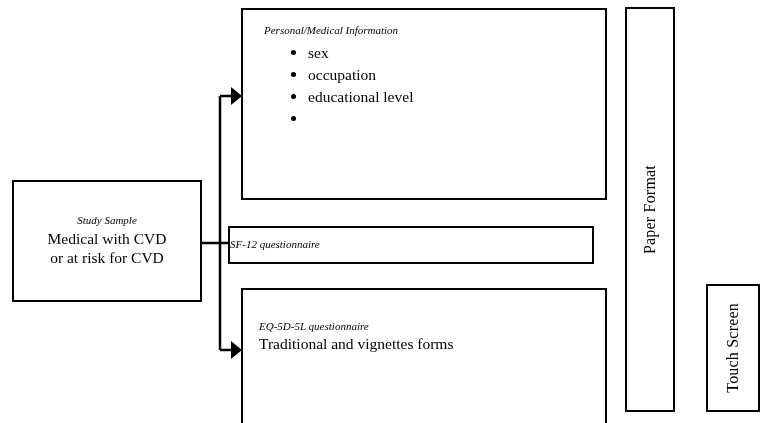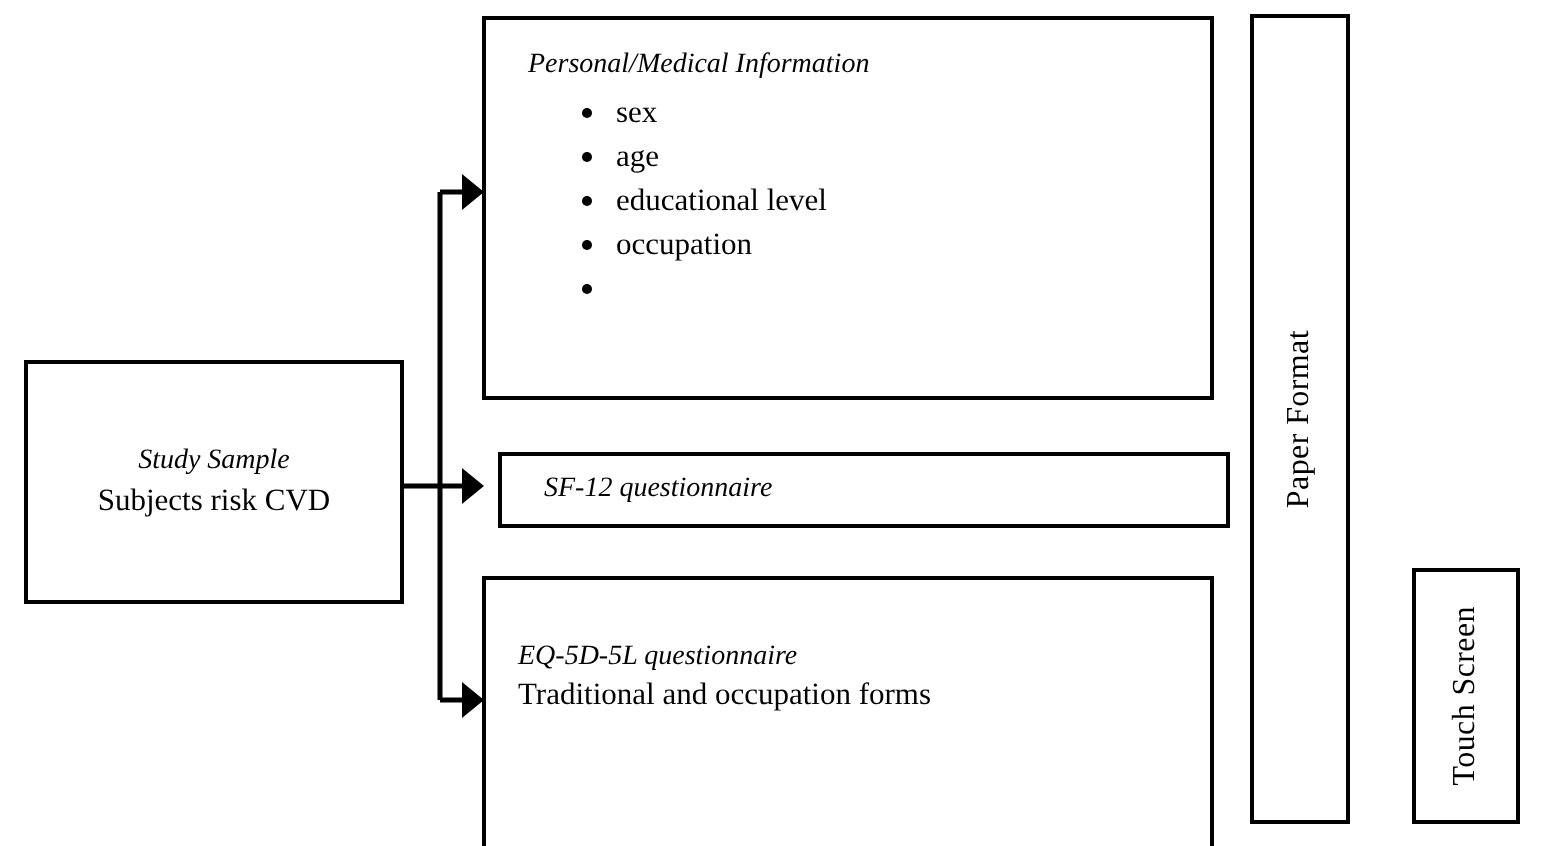--- a/index.html
+++ b/index.html
@@ -19,21 +19,21 @@
     overflow: hidden;
   }
   .box {
     position: absolute;
     box-sizing: border-box;
     border: 2px solid #000000;
     background: #ffffff;
   }
   .box-title {
     font-style: italic;
-    font-size: 14px;
+    font-size: 11px;
     line-height: 1.25;
     white-space: nowrap;
   }
   .box-sub {
     font-style: normal;
     font-size: 15.5px;
     line-height: 1.25;
     white-space: nowrap;
   }
 
@@ -75,27 +75,26 @@
     left: -17px;
     top: 8px;
     width: 5px;
     height: 5px;
     border-radius: 50%;
     background: #000000;
   }
 
   
   #sf12-box {
-    left: 249px;
+    left: 228px;
     top: 226px;
     width: 366px;
     height: 38px;
     display: flex;
     align-items: center;
-    padding-left: 21px;
   }
 
   
   #eq5d-box {
     left: 241px;
     top: 288px;
     width: 366px;
     height: 160px;
     padding: 30px 0 0 16px;
   }
@@ -153,41 +152,41 @@
 
     <line x1="220" y1="350" x2="232" y2="350" stroke="#000" stroke-width="2.5"></line>
 
     <polygon points="231,87 242,96 231,105" fill="#000"></polygon>
     <polygon points="231,234 242,243 231,252" fill="#000"></polygon>
     <polygon points="231,341 242,350 231,359" fill="#000"></polygon>
   </svg>
 
   <div class="box" id="study-sample-box">
     <div class="box-title">Study Sample</div>
-    <div class="box-sub">Subjects risk CVD</div>
+    <div class="box-sub">Medical with CVD</div>
+    <div class="box-sub">or at risk for CVD</div>
   </div>
 
   <div class="box" id="personal-medical-box">
     <div class="box-title">Personal/Medical Information</div>
     <ul class="bullet-list">
       <li><span class="bullet-dot"></span><span>sex</span></li>
-      <li><span class="bullet-dot"></span><span>age</span></li>
+      <li><span class="bullet-dot"></span><span>occupation</span></li>
       <li><span class="bullet-dot"></span><span>educational level</span></li>
-      <li><span class="bullet-dot"></span><span>occupation</span></li>
       <li><span class="bullet-dot"></span></li>
     </ul>
   </div>
 
   <div class="box" id="sf12-box">
     <div class="box-title">SF-12 questionnaire</div>
   </div>
 
   <div class="box" id="eq5d-box">
     <div class="box-title">EQ-5D-5L questionnaire</div>
-    <div class="box-sub">Traditional and occupation forms</div>
+    <div class="box-sub">Traditional and vignettes forms</div>
   </div>
 
   <div class="box vbox" id="paper-format-box">
     <div class="vlabel">Paper Format</div>
   </div>
 
   <div class="box vbox" id="touch-screen-box">
     <div class="vlabel">Touch Screen</div>
   </div>
 

